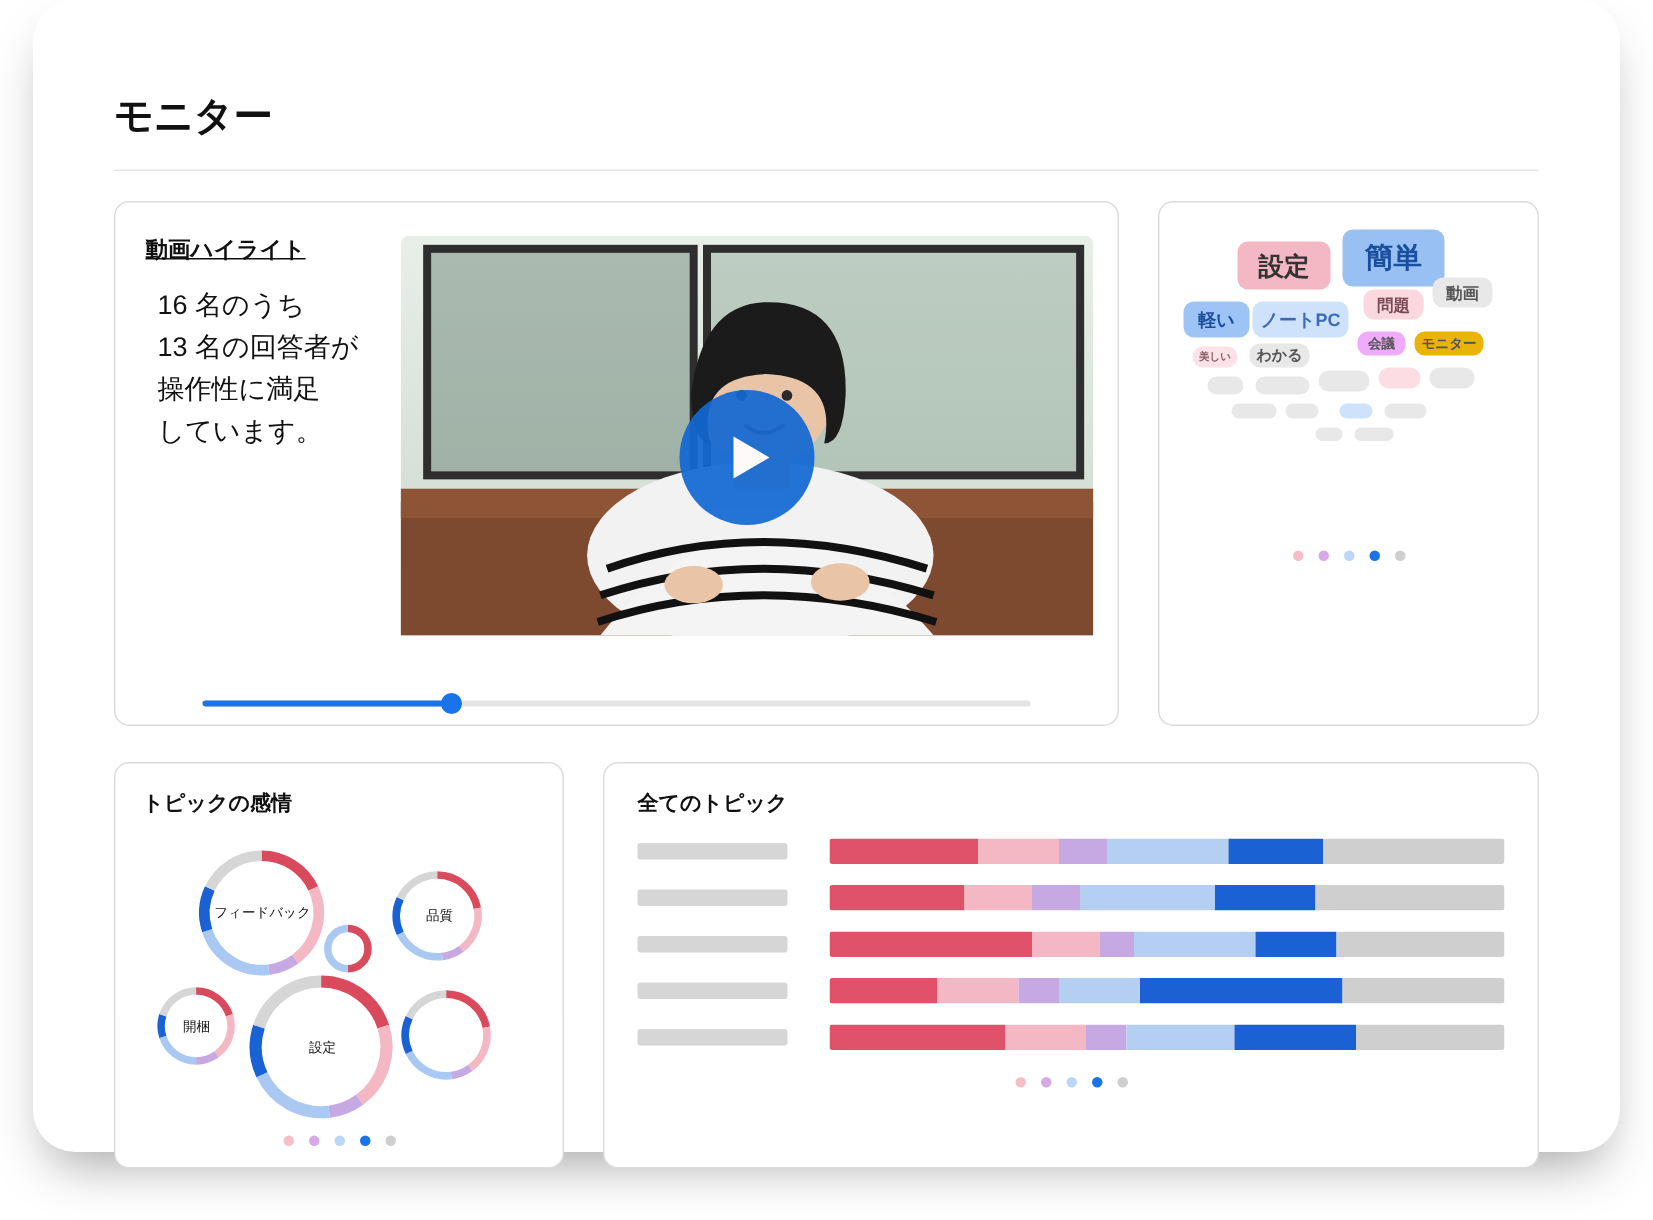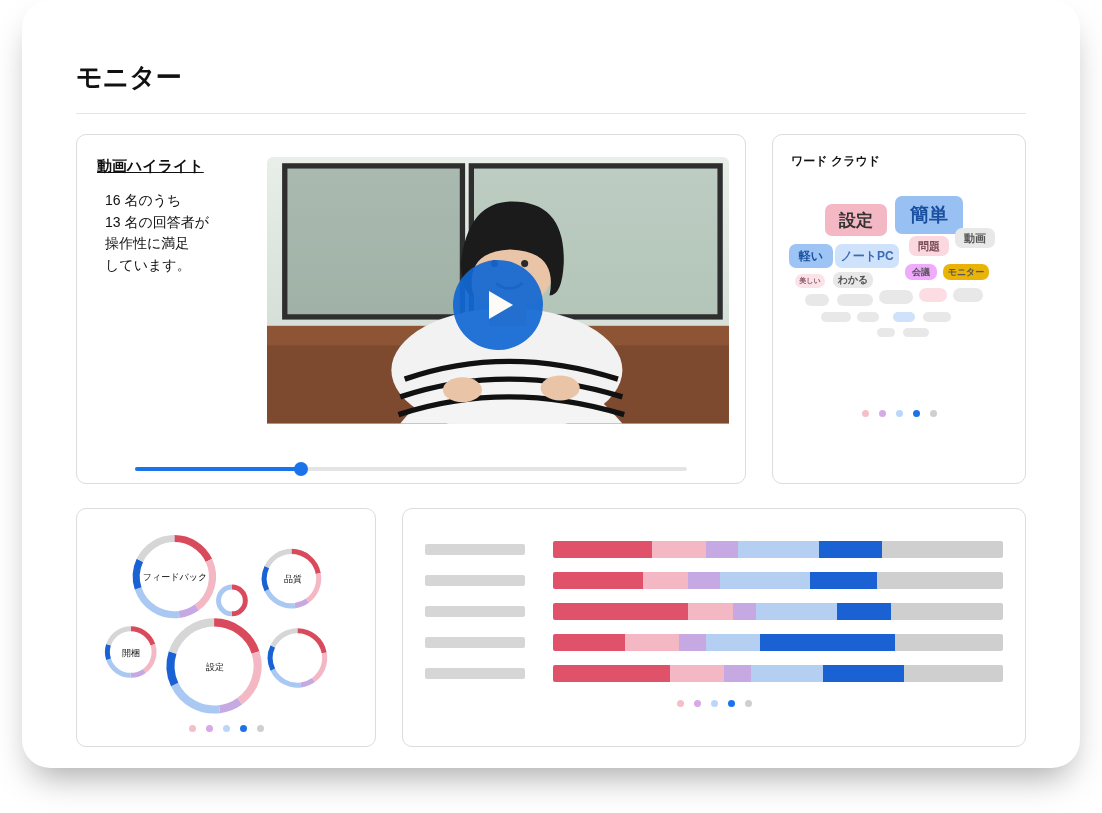--- a/index.html
+++ b/index.html
@@ -8,21 +8,21 @@
   .shell{position:relative;width:1058px;height:768px;background:#fff;border-radius:28px;margin:0 auto;box-shadow:0 18px 34px -10px rgba(0,0,0,.35)}
   .inner{padding:60px 54px 48px}
   h1{font-size:26px;font-weight:700;margin-bottom:18px}
   hr{border:none;border-top:1px solid #e5e5e5;margin-bottom:20px}
   .row1{display:flex;gap:26px}
   .card{border:1px solid #dcdcdc;border-radius:10px;background:#fff}
   
   .video-card{flex:1;display:flex;padding:22px 16px 30px 20px;position:relative}
   .video-meta{width:170px}
   .video-meta h3{font-size:15px;font-weight:700;text-decoration:underline;margin-bottom:14px}
-  .video-meta p{font-size:14px;line-height:1.55;padding-left:8px}
+  .video-meta p{font-size:18px;line-height:1.55;padding-left:8px}
   .thumb{flex:1;position:relative;height:296px;border-radius:6px;overflow:hidden}
   .thumb svg{position:absolute;inset:0}
   .play{position:absolute;left:50%;top:50%;width:90px;height:90px;margin:-45px 0 0 -45px;border-radius:50%;background:#1268d4;opacity:.92;display:flex;align-items:center;justify-content:center;cursor:pointer}
   .play::after{content:"";border-left:24px solid #fff;border-top:14px solid transparent;border-bottom:14px solid transparent;margin-left:6px}
   .progress{position:absolute;left:58px;right:58px;bottom:12px;height:4px;background:#e4e4e4;border-radius:2px}
   .progress .fill{position:absolute;left:0;top:0;height:100%;width:30%;background:#1a73e8;border-radius:2px}
   .progress .dot{position:absolute;left:30%;top:50%;width:14px;height:14px;margin:-7px 0 0 -7px;background:#1a73e8;border-radius:50%}
   
   .wc-card{width:254px;padding:14px 12px 14px}
   .wc-card h3{font-size:12px;font-weight:700;margin:4px 0 22px 6px}
@@ -99,21 +99,20 @@
           </svg>
           <div class="play"></div>
         </div>
         <div class="progress">
           <div class="fill" id="prog-fill" style="width: 30%;"></div>
           <div class="dot" id="prog-dot" style="left: 30%;"></div>
         </div>
       </div>
 
       <div class="card wc-card">
-        <h3>ワード クラウド</h3>
         <div class="cloud" id="cloud">
             <div class="tag" style="left: 40px; top: 12px; width: 62px; height: 32px; background: rgb(244, 183, 196); color: rgb(51, 51, 51); font-size: 17px; font-weight: 600;">設定</div>
             <div class="tag" style="left: 110px; top: 4px; width: 68px; height: 38px; background: rgb(153, 192, 242); color: rgb(26, 79, 160); font-size: 19px; font-weight: 600;">簡単</div>
             <div class="tag" style="left: 4px; top: 52px; width: 44px; height: 24px; background: rgb(158, 196, 245); color: rgb(26, 79, 160); font-size: 12px; font-weight: 600;">軽い</div>
             <div class="tag" style="left: 50px; top: 52px; width: 64px; height: 24px; background: rgb(207, 226, 251); color: rgb(58, 107, 180); font-size: 12px; font-weight: 600;">ノートPC</div>
             <div class="tag" style="left: 124px; top: 44px; width: 40px; height: 20px; background: rgb(251, 216, 224); color: rgb(122, 74, 87); font-size: 11px; font-weight: 600;">問題</div>
             <div class="tag" style="left: 170px; top: 36px; width: 40px; height: 20px; background: rgb(232, 232, 232); color: rgb(85, 85, 85); font-size: 11px; font-weight: 600;">動画</div>
             <div class="tag" style="left: 10px; top: 82px; width: 30px; height: 14px; background: rgb(251, 226, 232); color: rgb(138, 90, 101); font-size: 7px; font-weight: 600;">美しい</div>
             <div class="tag" style="left: 48px; top: 80px; width: 40px; height: 16px; background: rgb(232, 232, 232); color: rgb(85, 85, 85); font-size: 10px; font-weight: 600;">わかる</div>
             <div class="tag" style="left: 120px; top: 72px; width: 32px; height: 16px; background: #f0abfc; color: rgb(85, 85, 85); font-size: 9px; font-weight: 600;">会議</div>
@@ -136,20 +135,21 @@
             <span style="background: rgb(188, 214, 247);"></span>
             <span style="background: rgb(26, 115, 232);"></span>
             <span style="background: rgb(207, 207, 207);"></span>
           </div>
       </div>
     </div>
 
     <div class="row2">
 
       <div class="card sent-card">
+        <h3>トピックの感情</h3>
         <div class="bubbles">
           <svg id="bub-svg" viewBox="0 0 264 190">
               <path d="M 80 11.57 A 38.43 38.43 0 0 1 114.77250362626913 33.63730182515426" stroke="#d94a5c" stroke-width="7.140000000000001" fill="none"></path>
               <path d="M 114.77250362626913 33.63730182515426 A 38.43 38.43 0 0 1 102.58858724559974 81.09052309382923" stroke="#f4b7c4" stroke-width="7.140000000000001" fill="none"></path>
               <path d="M 102.58858724559974 81.09052309382923 A 38.43 38.43 0 0 1 84.81655616587621 88.12696797151538" stroke="#c6a9e3" stroke-width="7.140000000000001" fill="none"></path>
               <path d="M 84.81655616587621 88.12696797151538 A 38.43 38.43 0 0 1 43.45089807877725 61.87552309382923" stroke="#a9c8f2" stroke-width="7.140000000000001" fill="none"></path>
               <path d="M 43.45089807877725 61.87552309382923 A 38.43 38.43 0 0 1 45.22749637373087 33.63730182515425" stroke="#1a62d4" stroke-width="7.140000000000001" fill="none"></path>
               <path d="M 45.22749637373087 33.63730182515425 A 38.43 38.43 0 0 1 80 11.57" stroke="#d6d6d6" stroke-width="7.140000000000001" fill="none"></path>
               <path d="M 198 24.55 A 27.45 27.45 0 0 1 224.9637850325025 46.85638291462186" stroke="#d94a5c" stroke-width="5.1000000000000005" fill="none"></path>
               <path d="M 224.9637850325025 46.85638291462186 A 27.45 27.45 0 0 1 214.1347051754284 74.2075164955923" stroke="#f4b7c4" stroke-width="5.1000000000000005" fill="none"></path>
@@ -188,20 +188,21 @@
         <div class="dots" id="sent-dots">
             <span style="background: rgb(245, 191, 202);"></span>
             <span style="background: rgb(215, 169, 230);"></span>
             <span style="background: rgb(188, 214, 247);"></span>
             <span style="background: rgb(26, 115, 232);"></span>
             <span style="background: rgb(207, 207, 207);"></span>
           </div>
       </div>
 
       <div class="card topics-card">
+        <h3>全てのトピック</h3>
         <div id="topic-rows">
             <div class="topic-row">
               <div class="name"></div>
               <div class="bar">
                 <span style="background: rgb(224, 81, 106); width: 22%;"></span>
                 <span style="background: rgb(244, 183, 196); width: 12%;"></span>
                 <span style="background: rgb(198, 169, 227); width: 7%;"></span>
                 <span style="background: rgb(181, 207, 242); width: 18%;"></span>
                 <span style="background: rgb(26, 98, 212); width: 14%;"></span>
                 <span style="background: rgb(207, 207, 207); width: 27%;"></span>

